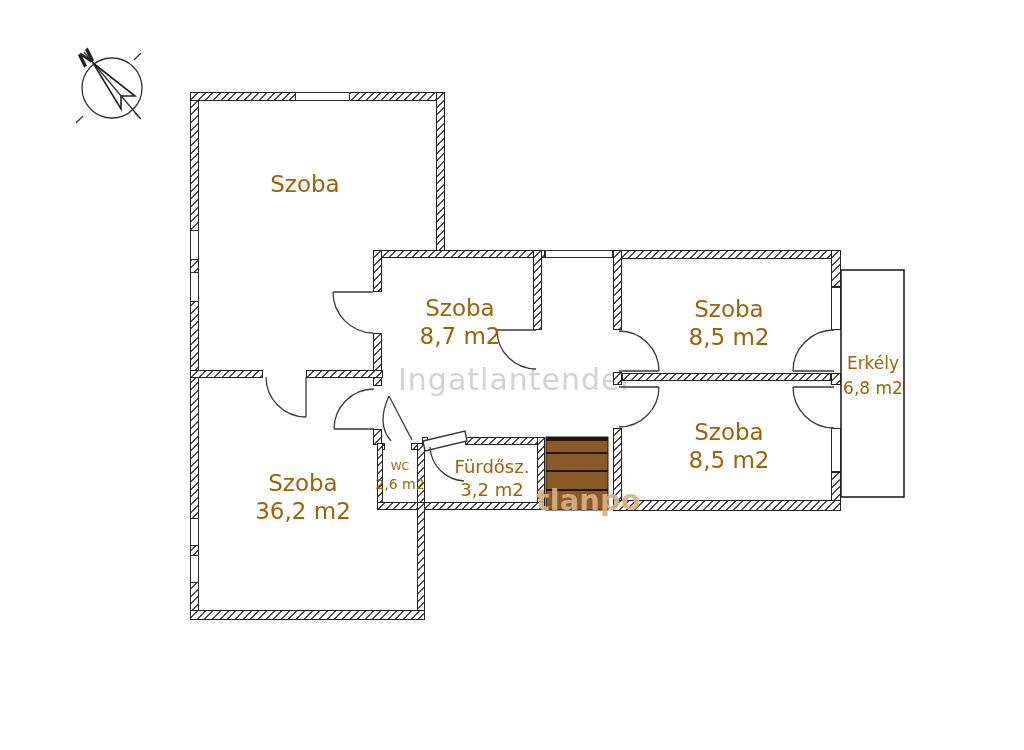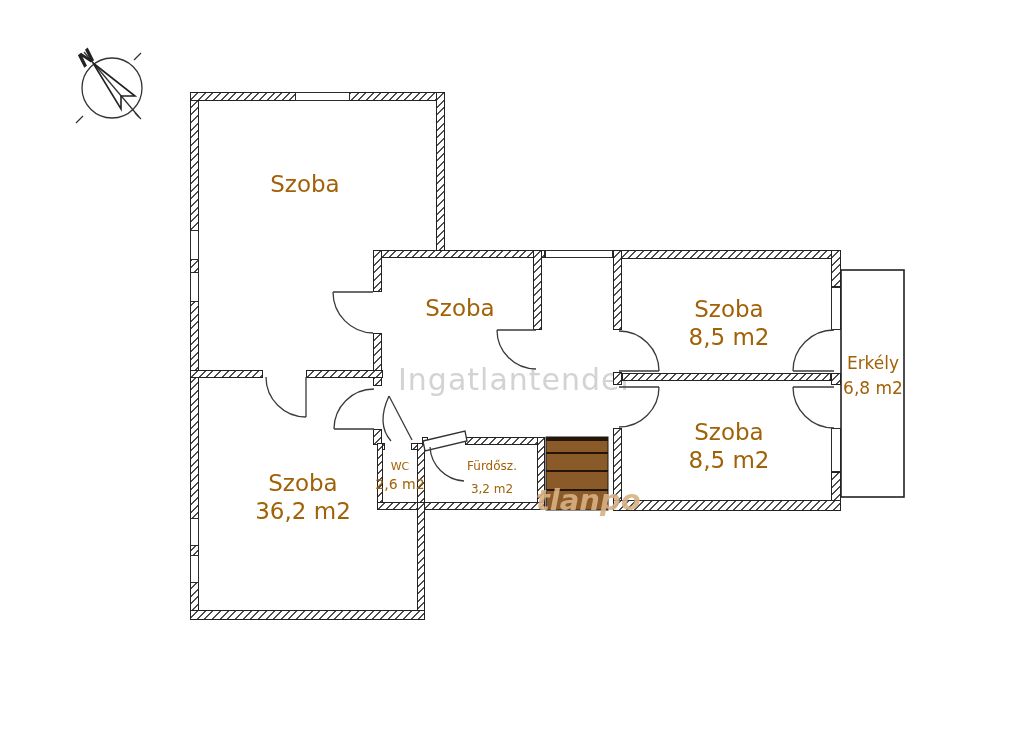--- a/index.html
+++ b/index.html
@@ -6,27 +6,27 @@
   #plan{position:relative;width:1024px;height:750px;background:#ffffff;overflow:hidden;
         font-family:"DejaVu Sans","Liberation Sans",sans-serif;}
   .wall{position:absolute;box-sizing:border-box;z-index:2;border:1px solid #222;
         background:repeating-linear-gradient(135deg,#ffffff 0 4px,#4d4d4d 4px 5.4px);}
   .window{position:absolute;box-sizing:border-box;z-index:3;background:#ffffff;border:1px solid #2b2b2b;}
   #overlay{position:absolute;left:0;top:0;z-index:4;pointer-events:none;}
   .room-label{position:absolute;z-index:6;text-align:center;color:#a16207;}
   .room-label .nm,.room-label .ar{display:block;}
   .lbl-main{font-size:23px;line-height:28px;}
   .lbl-hall{font-size:21px;line-height:22px;}
-  .lbl-bath{font-size:12px;line-height:23px;}
+  .lbl-bath{font-size:18px;line-height:23px;}
   .lbl-wc .nm{font-size:11px;line-height:18px;}
   .lbl-wc .ar{font-size:14px;line-height:16px;}
   .lbl-balcony{font-size:17px;line-height:25px;}
   .wm{position:absolute;white-space:nowrap;pointer-events:none;}
   #wm-gray{z-index:1;left:398px;top:362px;font-size:30px;color:#d3d3d3;letter-spacing:1px;}
-  #wm-tan{z-index:8;left:536px;top:483px;font-size:29px;font-style:italic;font-weight:600;color:#d8b185;opacity:.9;}
+  #wm-tan{z-index:8;left:536px;top:483px;font-size:29px;font-weight:600;color:#d8b185;opacity:.9;}
 </style>
 </head>
 <body>
 
 <div id="plan">
 
   <div class="wm" id="wm-gray">Ingatlantender</div>
 
   <div class="wall" style="left:190px;top:92px;width:9px;height:528px;"></div>
 
@@ -140,20 +140,21 @@
       <path d="M793,387 L834,387"></path>
       <path d="M793,387 A41,41 0 0 0 834,428"></path>
     </g>
   </svg>
 
   <div class="room-label lbl-main" style="left:210px;top:170px;width:190px;">
     <span class="nm">Szoba</span>
   </div>
   <div class="room-label lbl-main" style="left:385px;top:294px;width:150px;">
     <span class="nm">Szoba</span>
+    <span class="ar">8,7 m2</span>
   </div>
   <div class="room-label lbl-main" style="left:654px;top:295px;width:150px;">
     <span class="nm">Szoba</span>
     <span class="ar">8,5 m2</span>
   </div>
   <div class="room-label lbl-main" style="left:654px;top:418px;width:150px;">
     <span class="nm">Szoba</span>
     <span class="ar">8,5 m2</span>
   </div>
   <div class="room-label lbl-main" style="left:208px;top:469px;width:190px;">

